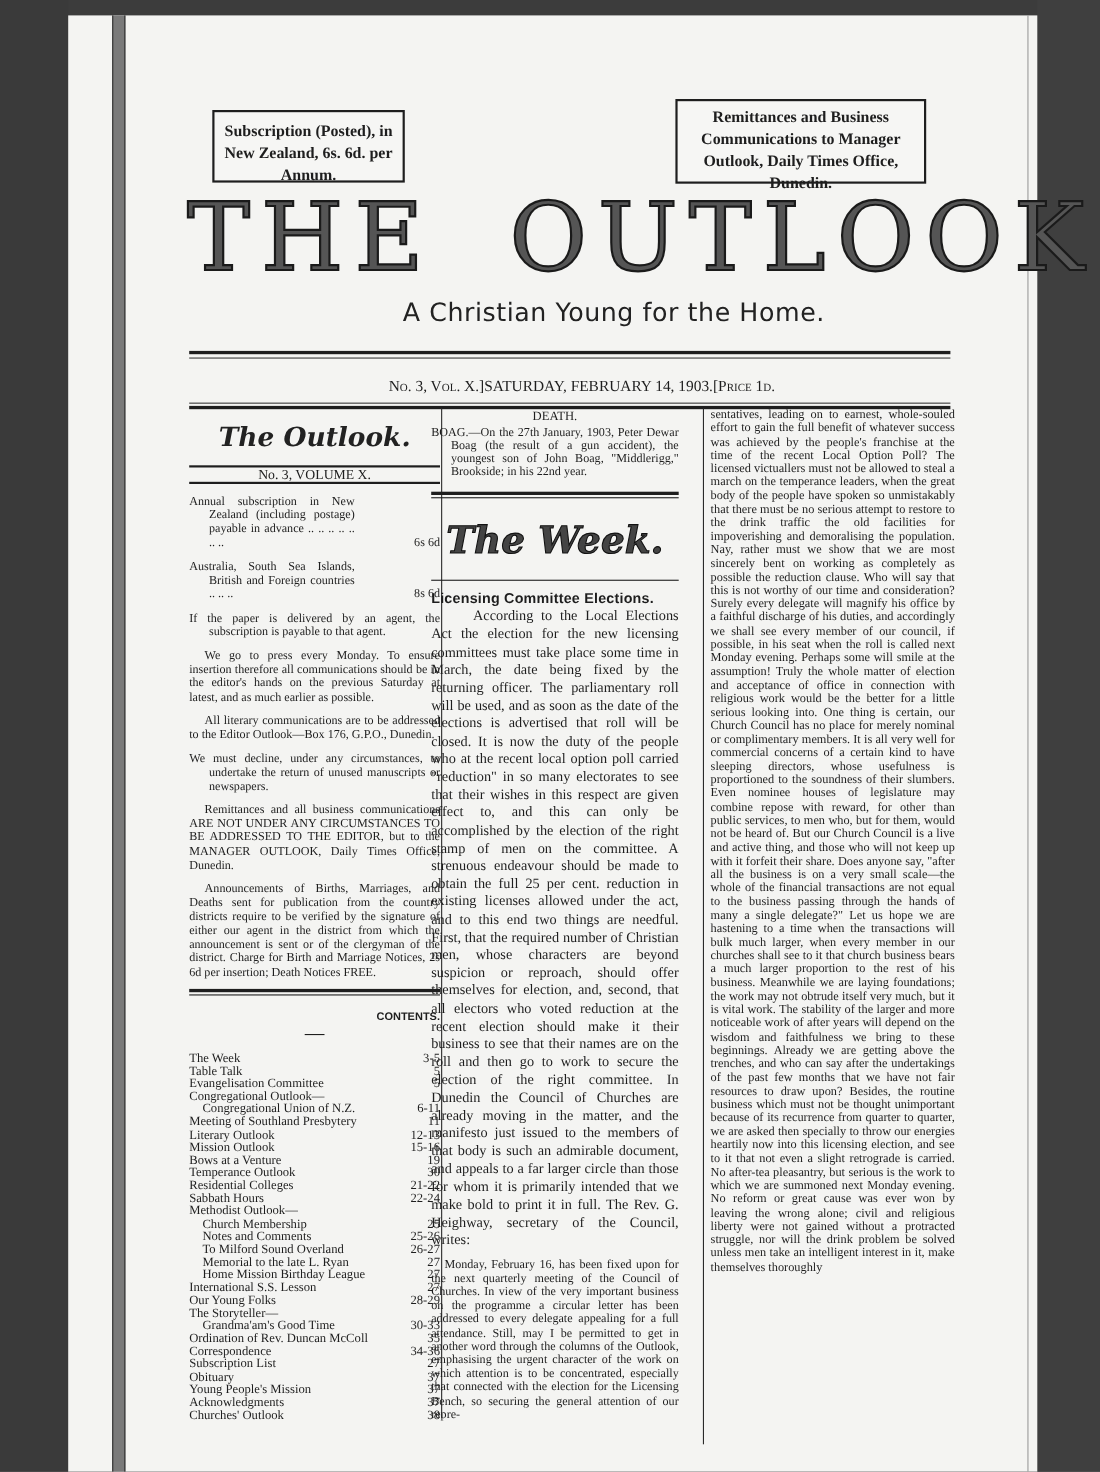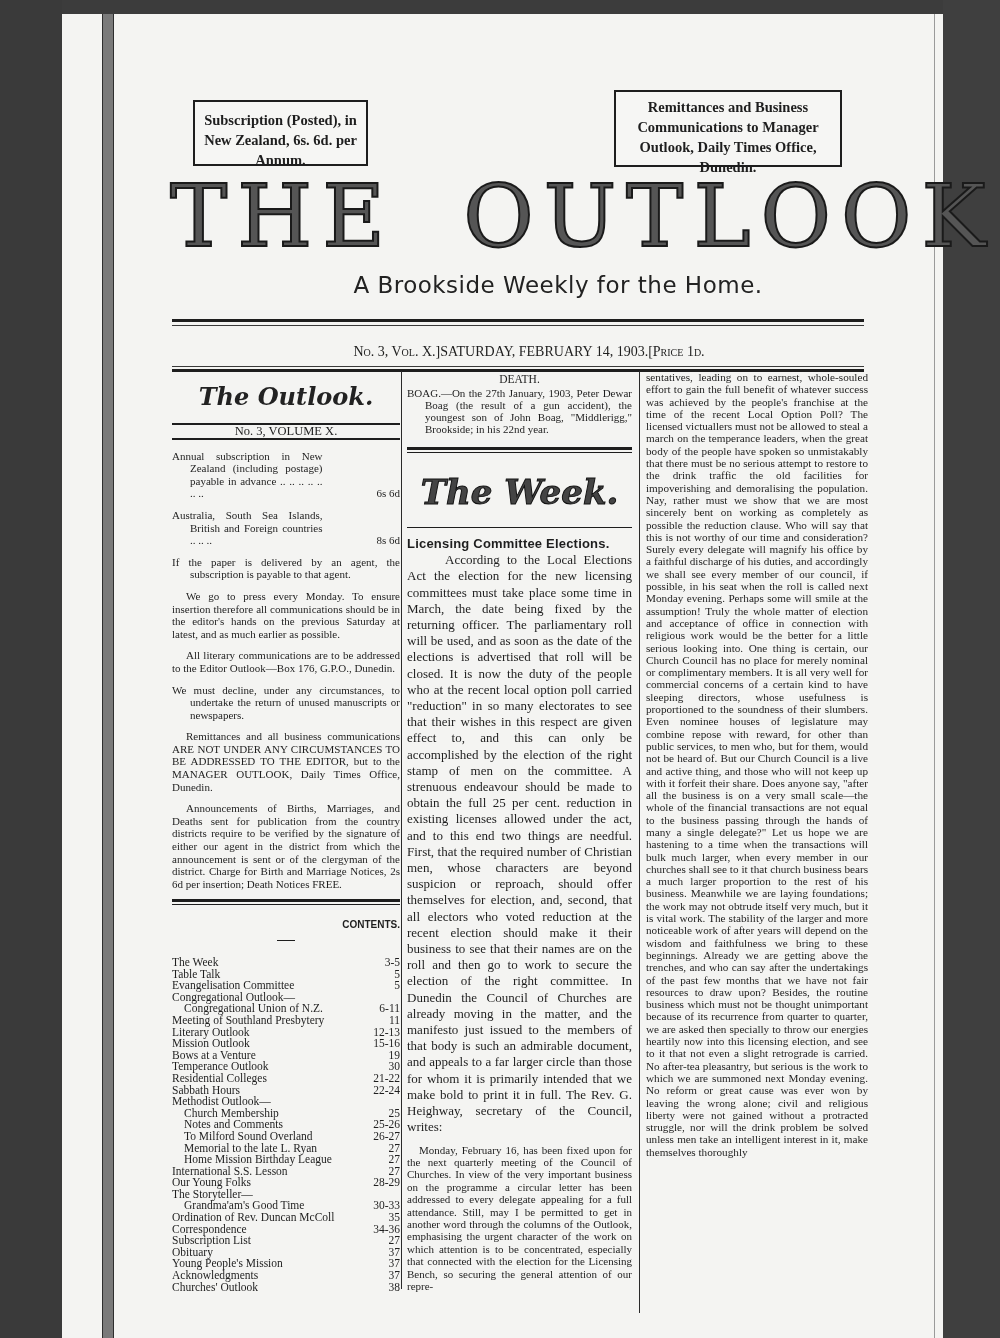--- a/index.html
+++ b/index.html
@@ -54,21 +54,21 @@
     font-size: 14px; display: flex; justify-content: center; align-items: center;
   }
   .dateline .issue { font-variant: small-caps; }
   .dateline .price { font-variant: small-caps; }
 
   
   .col {
     position: absolute; top: 357px; font-size: 11px; line-height: 12.6px; text-align: justify;
   }
   .col-1 { left: 110px; width: 228px; }
-  .col-2 { left: 345px; width: 225px; }
+  .col-2 { left: 330px; width: 225px; }
   .col-3 { left: 584px; width: 222px; }
   .col-divider { position: absolute; top: 357px; width: 1px; background: #2a2a2a; }
 
   .blackletter {
     font-family: "DejaVu Serif", serif; font-weight: bold; font-style: italic;
     text-align: center; color: #222;
   }
   .outlook-title { font-size: 24px; line-height: 40px; margin-top: 6px; }
   .volume-line { text-align: center; font-size: 12.5px; padding: 0 0; border-top: 2px solid #1e1e1e; border-bottom: 2px solid #1e1e1e; margin: 6px 0 10px; }
   .sub-row { display: flex; justify-content: flex-start; align-items: flex-end; gap: 48px; }
@@ -103,21 +103,21 @@
 <div class="paper">
   <div class="binding-strip"></div>
   <div class="paper-edge-line"></div>
 
   <div class="notice-box notice-left">Subscription (Posted), in New Zealand, 6s. 6d. per Annum.</div>
   <div class="notice-box notice-right">Remittances and Business Communications to Manager Outlook, Daily Times Office, Dunedin.</div>
 
   <div class="masthead">
     <span>THE</span><span class="word-gap"></span><span>OUTLOOK:</span>
   </div>
-  <div class="tagline">A Brookside Weekly for the Home.</div>
+  <div class="tagline">A Christian Young for the Home.</div>
 
   <div class="rule-thick" style="left:110px; top:305px; width:692px;"></div>
   <div class="rule-thin" style="left:110px; top:311px; width:692px;"></div>
 
   <div class="dateline">
     <span class="issue">No. 3, Vol. X.]</span>
     <span class="date">SATURDAY, FEBRUARY 14, 1903.</span>
     <span class="price">[Price 1d.</span>
   </div>
 

